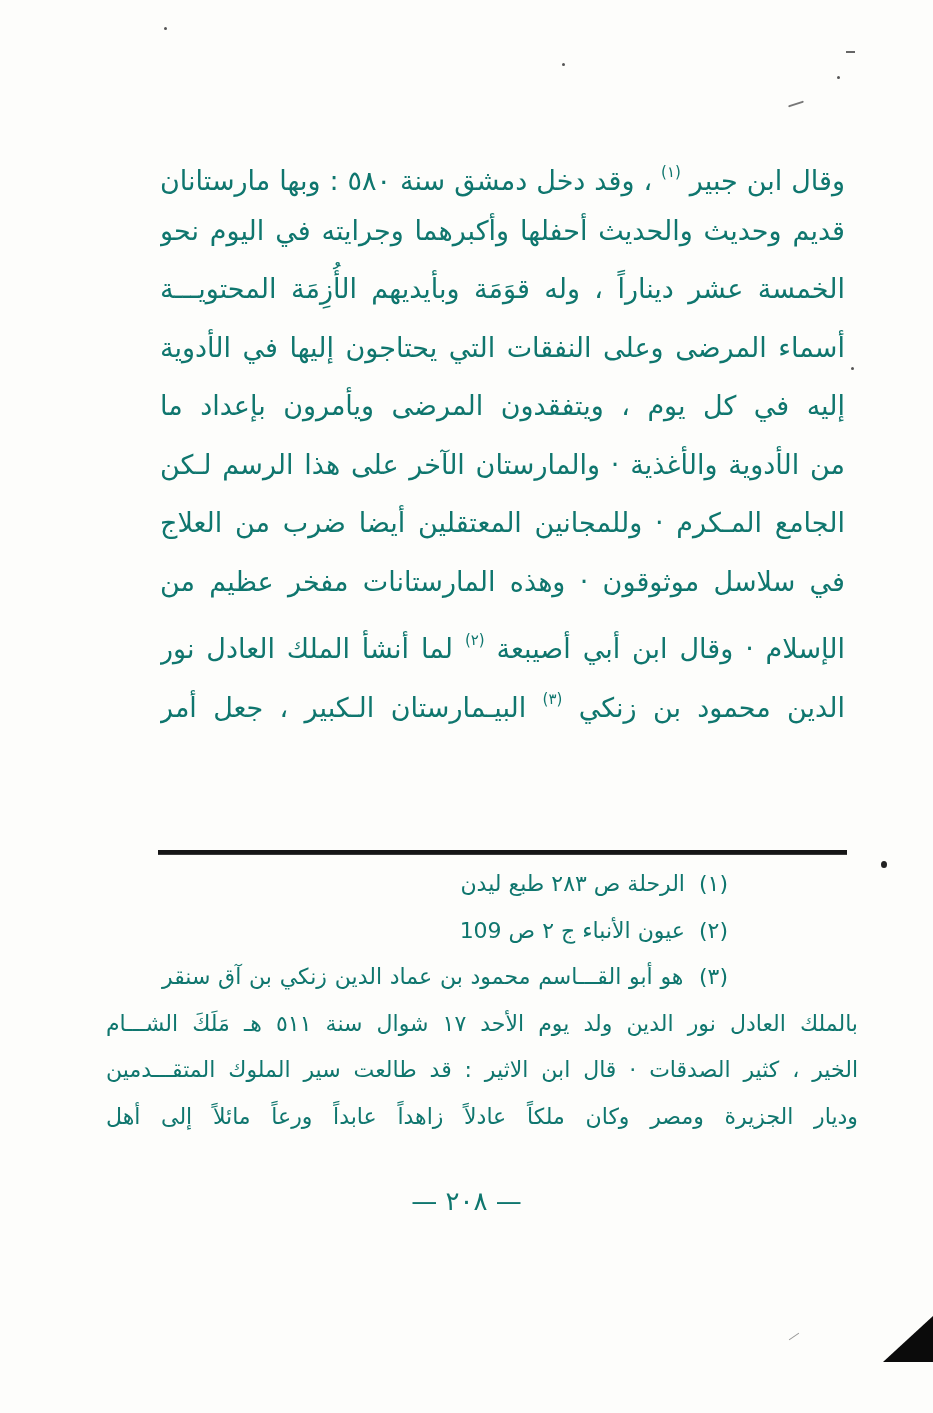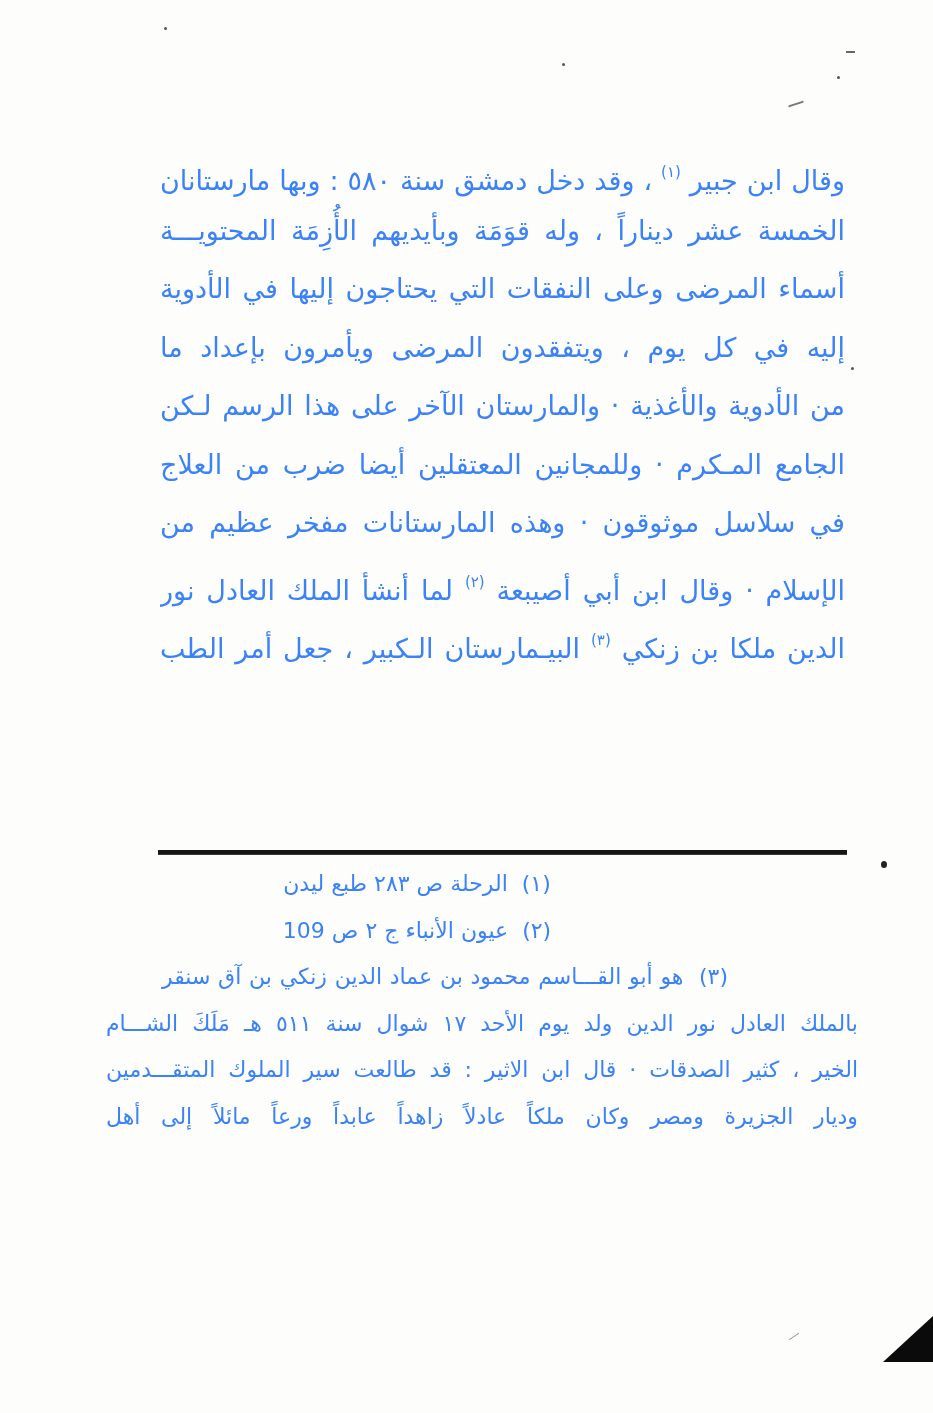--- a/index.html
+++ b/index.html
@@ -2,21 +2,21 @@
 <html lang="ar"><head>
 <meta charset="utf-8">
 <style>
   html,body{margin:0;padding:0;background:#e8e8e8;}
   .page{
     position:relative;
     width:933px;height:1413px;
     background:#fdfdfb;
     overflow:hidden;
     font-family:"DejaVu Sans",sans-serif;
-    color:#3b82f6;
+    color:#0f766e;
   }
   
   .main-text{
     position:absolute;
     top:143px;left:160px;right:88px;
     direction:rtl;
     font-size:27px;
     line-height:58.5px;
   }
   .tline{
@@ -46,21 +46,21 @@
     top:861px;left:106px;right:75px;
     direction:rtl;
     font-size:22px;
     line-height:46.5px;
   }
   .fn-line{
     height:46.5px;
     overflow:hidden;
   }
   .fn-short{
-    text-align:center;
+    text-align:right;
     padding-right:130px;
   }
   .fn3-first{
     text-align:justify;
     text-align-last:justify;
     padding-right:130px;
     padding-left:56px;
   }
   .fn-cont{
     text-align:justify;
@@ -91,41 +91,43 @@
   .speck.squiggle{width:16px;height:2px;background:#777;transform:rotate(-18deg);border-radius:2px;}
   .speck.hairline{width:12px;height:1px;background:#999;transform:rotate(-35deg);}
 </style>
 </head>
 <body>
 
 <div class="page">
 
   <div class="main-text">
     <div class="tline"><span>وقال ابن جبير</span> <sup class="fn-ref">(١)</sup> <span>، وقد دخل دمشق سنة ٥٨٠ : وبها مارستانان</span></div>
+    <div class="tline">قديم وحديث والحديث أحفلها وأكبرهما وجرايته في اليوم نحو</div>
     <div class="tline">الخمسة عشر ديناراً ، وله قوَمَة وبأيديهم الأُزِمَة المحتويـــة على</div>
     <div class="tline">أسماء المرضى وعلى النفقات التي يحتاجون إليها في الأدوية والأغذية</div>
     <div class="tline">إليه في كل يوم ، ويتفقدون المرضى ويأمرون بإعداد ما يصلحهم</div>
     <div class="tline">من الأدوية والأغذية · والمارستان الآخر على هذا الرسم لـكن</div>
     <div class="tline">الجامع المـكرم · وللمجانين المعتقلين أيضا ضرب من العلاج وهم</div>
     <div class="tline">في سلاسل موثوقون · وهذه المارستانات مفخر عظيم من مفاخر</div>
     <div class="tline"><span>الإسلام · وقال ابن أبي أصيبعة</span> <sup class="fn-ref">(٢)</sup> <span>لما أنشأ الملك العادل نور</span></div>
-    <div class="tline"><span>الدين ملكا بن زنكي</span> <sup class="fn-ref">(٣)</sup> <span>البيـمارستان الـكبير ، جعل أمر الطب</span></div>
+    <div class="tline"><span>الدين محمود بن زنكي</span> <sup class="fn-ref">(٣)</sup> <span>البيـمارستان الـكبير ، جعل أمر الطب</span></div>
   </div>
 
   <div class="fn-rule"></div>
 
   <div class="footnotes">
     <div class="fn-line fn-short"><span class="fn-marker">(١)</span>&nbsp;&nbsp;<span>الرحلة ص ٢٨٣ طبع ليدن</span></div>
     <div class="fn-line fn-short"><span class="fn-marker">(٢)</span>&nbsp;&nbsp;<span>عيون الأنباء ج ٢ ص 109</span></div>
     <div class="fn-line fn3-first"><span class="fn-marker">(٣)</span>&nbsp;&nbsp;<span>هو أبو القـــاسم محمود بن عماد الدين زنكي بن آق سنقر الملقب</span></div>
     <div class="fn-line fn-cont">بالملك العادل نور الدين ولد يوم الأحد ١٧ شوال سنة ٥١١ هـ مَلَكَ الشـــام</div>
     <div class="fn-line fn-cont">الخير ، كثير الصدقات · قال ابن الاثير : قد طالعت سير الملوك المتقـــدمين</div>
     <div class="fn-line fn-cont">وديار الجزيرة ومصر وكان ملكاً عادلاً زاهداً عابداً ورعاً مائلاً إلى أهل</div>
   </div>
 
+  <div class="page-number">— ٢٠٨ —</div>
 
   <div class="corner-triangle"></div>
   <div class="speck dot" style="left:164px;top:27px"></div>
   <div class="speck dot" style="left:562px;top:63px"></div>
   <div class="speck dash" style="left:846px;top:51px"></div>
   <div class="speck dot" style="left:837px;top:76px"></div>
   <div class="speck squiggle" style="left:788px;top:103px"></div>
   <div class="speck dot" style="left:851px;top:367px"></div>
   <div class="speck bold-dot" style="left:881px;top:861px"></div>
   <div class="speck hairline" style="left:788px;top:1336px"></div>

